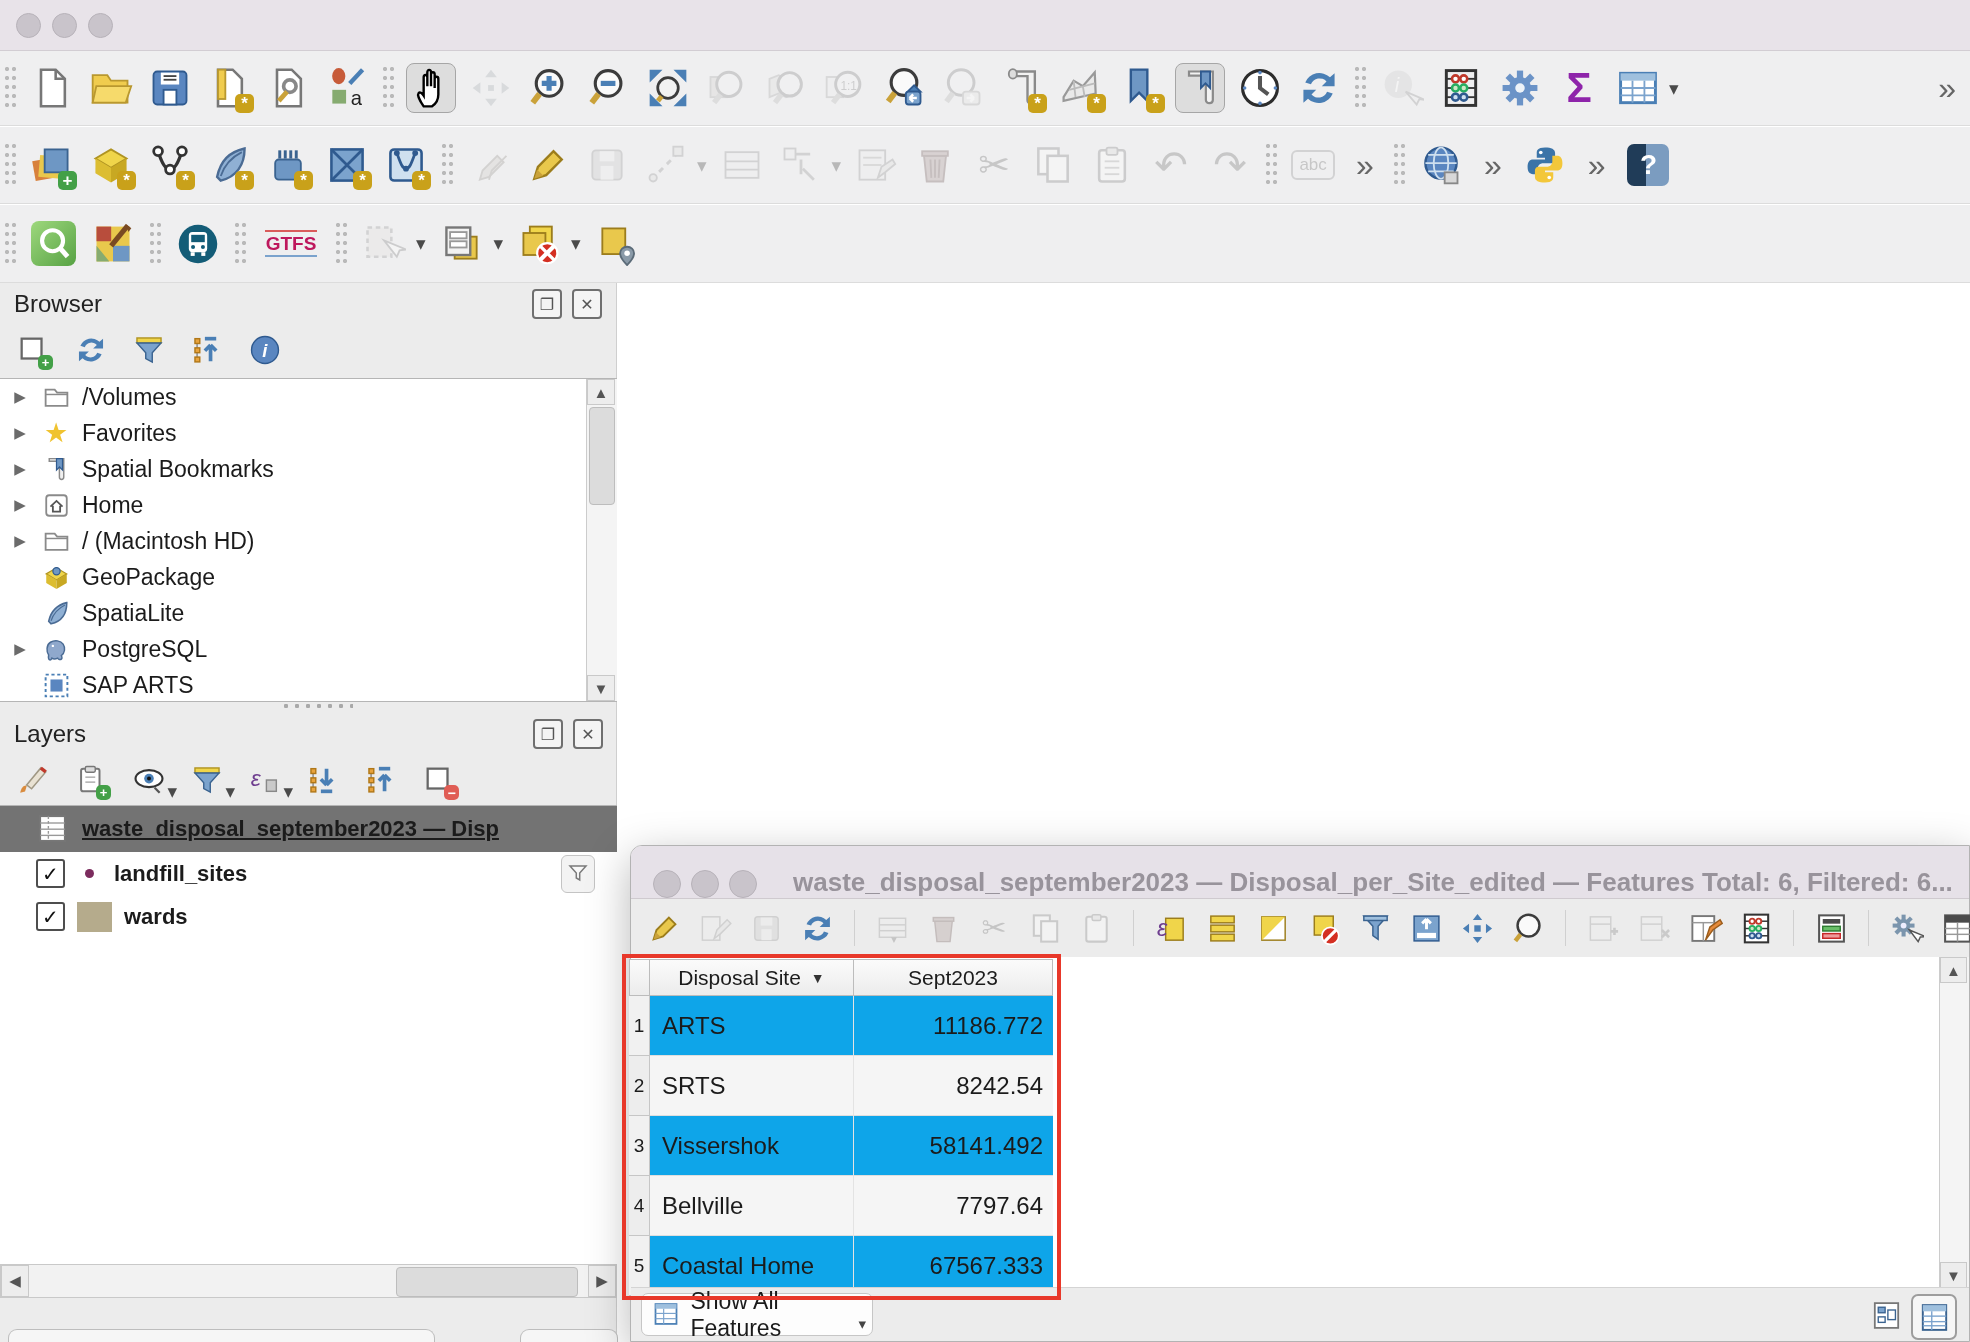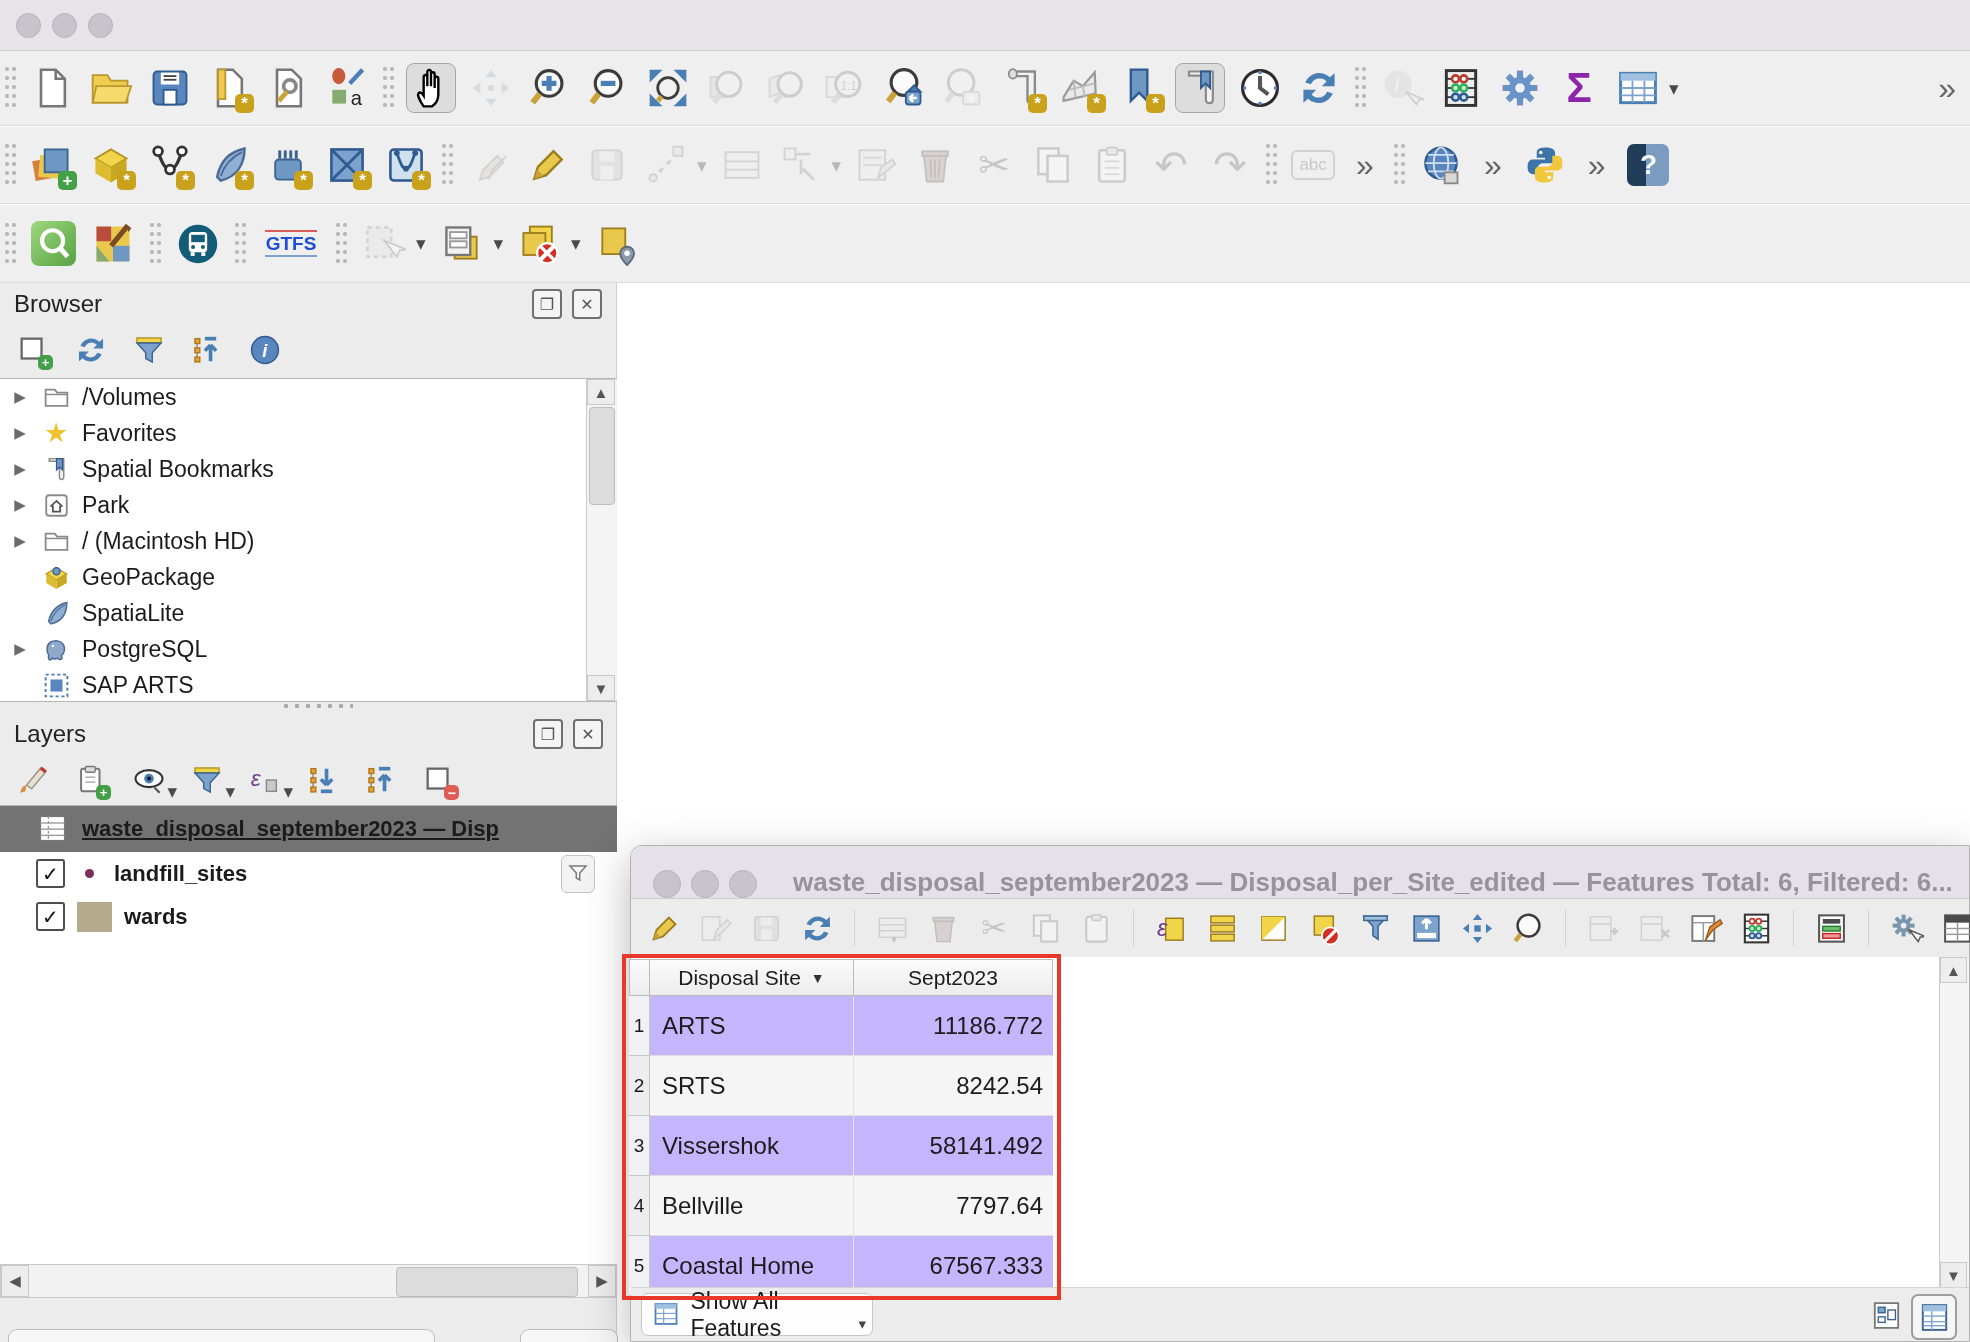--- a/index.html
+++ b/index.html
@@ -20,21 +20,21 @@
   .ic svg{width:44px;height:44px}
   .dis{opacity:.33;filter:grayscale(75%)}
   .act{background:#dddddd;border:1.5px solid #a6a6a6;border-radius:8px}
   .grip{width:13px;height:44px;flex:none;background-image:radial-gradient(circle at 3px 3px,#b9b9b9 1.9px,transparent 2.3px);background-size:7px 9px}
   .caret{font-size:19px;color:#4a4a4a;margin-left:-4px;flex:none}
   .chev{font-size:32px;color:#666;margin:0 8px;flex:none}
   .glyph{font-size:36px;line-height:1}
   .badge{position:absolute;right:-1px;bottom:-1px;width:19px;height:19px;border-radius:5px;color:#fff;
          font-size:17px;font-weight:bold;display:flex;align-items:center;justify-content:center}
   .b-new{background:#c9a11a}.b-plus{background:#43a047}
-  .gtfs{font-size:19px;font-weight:800;color:#1d4ed8;letter-spacing:0;border-top:2px solid #d95b5b;
+  .gtfs{font-size:19px;font-weight:800;color:#be185d;letter-spacing:0;border-top:2px solid #d95b5b;
         border-bottom:2px solid #7ba3cd;padding:2px 1px;line-height:1}
   .abctag{font-size:17px;color:#777;border:2px solid #9a9a9a;border-radius:6px;padding:3px 6px;background:#f2f2f2}
   .helpbox{width:42px;height:42px;border-radius:7px;background:linear-gradient(90deg,#203c58 46%,#7b9cc0 46%);
            color:#fff;font-size:28px;font-weight:bold;display:flex;align-items:center;justify-content:center}
   .greenmag{width:45px;height:45px;border-radius:8px;background:linear-gradient(135deg,#9ed87d,#57a244)}
   .vsep{width:1px;height:36px;background:#d0d0d0;margin:0 5px;flex:none}
   
   .panelcol{position:absolute;left:0;top:283px;width:617px;height:1059px;background:#ececec;border-right:1px solid #cfcfcf;box-sizing:border-box}
   .phead{height:42px;display:flex;align-items:center;padding:0 14px;font-size:24px;color:#222}
   .pbtns{margin-left:auto;display:flex;gap:10px}
@@ -85,21 +85,21 @@
            border-radius:7px;display:flex;align-items:center;gap:9px;padding-left:10px;font-size:23px;box-sizing:border-box}
   .showall .dd{position:absolute;right:6px;bottom:2px;font-size:15px;color:#444}
   .vtoggle{position:absolute;top:6px;width:42px;height:42px;display:flex;align-items:center;justify-content:center}
   .vtoggle.on{border:2px solid #9d9d9d;border-radius:7px;background:#f6f6f6}
   
   .grid{position:absolute;left:-2px;top:2px;display:grid;grid-template-columns:21px 204px 199px;font-size:24px}
   .th{height:37px;background:linear-gradient(#fbfbfb,#ececec);border:1px solid #bcbcbc;border-left:none;
       display:flex;align-items:center;justify-content:center;font-size:21px;gap:10px;box-sizing:border-box}
   .th:first-child{border-left:1px solid #bcbcbc}
   .sortc{font-size:14px;color:#333}
-  .td{height:60px;display:flex;align-items:center;border-bottom:1px solid #dedede;box-sizing:border-box;background:#c4b5fd}
+  .td{height:60px;display:flex;align-items:center;border-bottom:1px solid #dedede;box-sizing:border-box;background:#0ea5e9}
   .td.n{justify-content:center;font-size:19px;background:#f1f1f1;border-right:1px solid #c6c6c6;border-bottom:1px solid #c6c6c6}
   .td.site{padding-left:12px;border-right:1px solid #e3e3e3}
   .td.val{justify-content:flex-end;padding-right:10px}
   .r-alt .td{background:#f5f5f5}.r-alt .td.n{background:#ededed}
   .redbox{position:absolute;left:-9px;top:-3px;width:431px;height:338px;border:4px solid #e8382a;pointer-events:none;z-index:5}
   .avscroll{position:absolute;right:0;top:0;width:29px;bottom:0;background:#f4f4f4;border-left:1px solid #cccccc}
 </style>
 </head>
 <body>
 
@@ -646,21 +646,21 @@
           <span>Spatial Bookmarks</span>
         </div>
         <div class="titem">
           <span class="tcar">▶</span>
           <span class="ticn">
               <svg viewBox="0 0 24 24">
                 <rect x="3.5" y="3.5" width="17" height="17" rx="2.5" fill="#fff" stroke="#8a8a8a" stroke-width="1.5"></rect>
                 <path d="M7 13l5-4.8 5 4.8M9 12.2V17h6v-4.8" fill="none" stroke="#555" stroke-width="1.5"></path>
               </svg>
             </span>
-          <span>Park</span>
+          <span>Home</span>
         </div>
         <div class="titem">
           <span class="tcar">▶</span>
           <span class="ticn">
               <svg viewBox="0 0 24 24">
                 <path d="M3 5.5h7.5l2 2.5H21v11H3z" fill="#fff" stroke="#8a8a8a" stroke-width="1.5"></path>
                 <path d="M3 9.5h18" stroke="#8a8a8a" stroke-width="1.2"></path>
               </svg>
             </span>
           <span>/ (Macintosh HD)</span>

